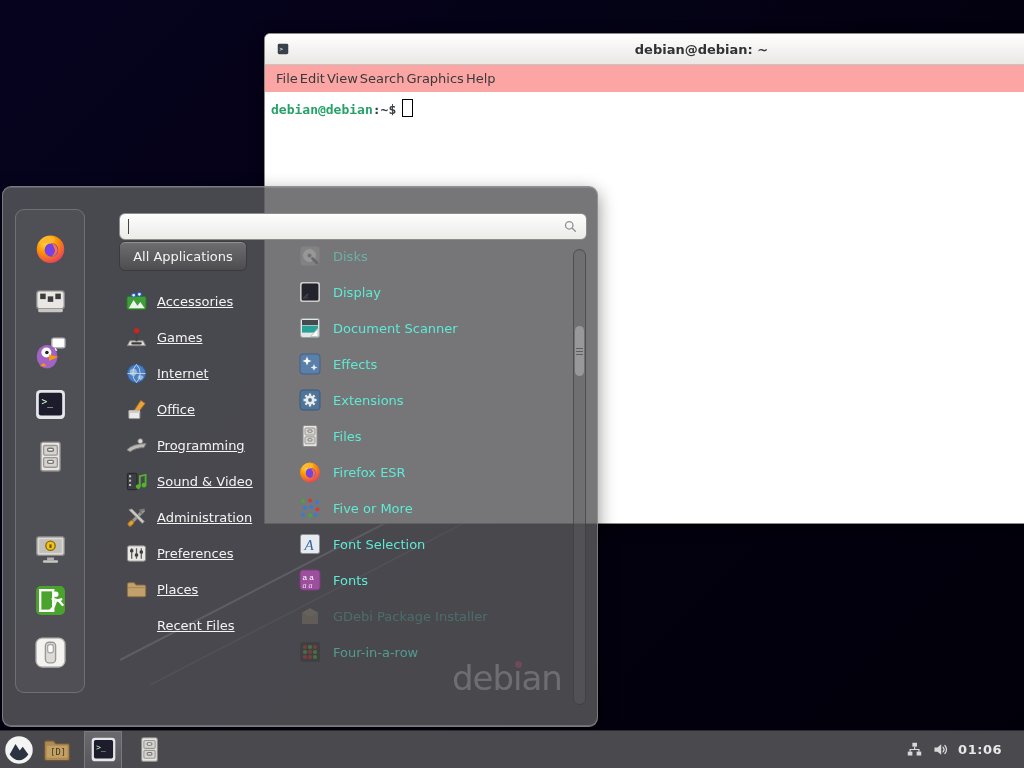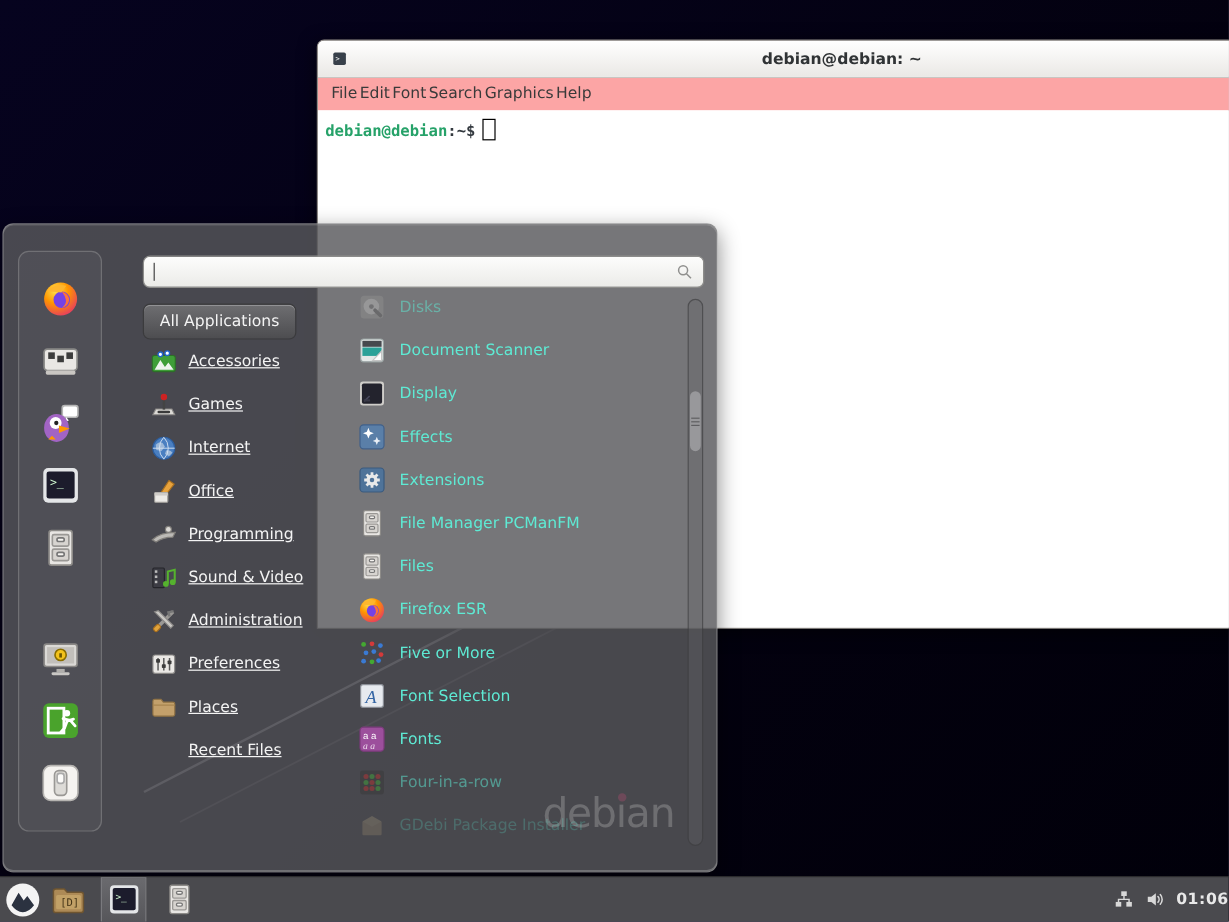--- a/index.html
+++ b/index.html
@@ -47,21 +47,21 @@
   .session-gap{height:40px;}
 
   #menu-search{position:absolute;left:116px;top:26px;width:468px;height:27px;box-sizing:border-box;
                background:linear-gradient(#fdfdfc,#ebebe8);border:1px solid #8d8d8b;border-radius:6px;
                display:flex;align-items:center;padding:0 8px;}
   #search-input{flex:1;border:none;outline:none;background:transparent;font-size:13px;color:#222;
                 font-family:"DejaVu Sans","Liberation Sans",sans-serif;padding:0;}
   #search-caret{width:1px;height:15px;background:#444;margin-right:-2px;}
   #search-glass{width:15px;height:15px;opacity:.75;}
 
-  #all-apps-btn{position:absolute;left:116px;top:66px;width:128px;height:30px;box-sizing:border-box;
+  #all-apps-btn{position:absolute;left:116px;top:54px;width:128px;height:30px;box-sizing:border-box;
                 background:linear-gradient(#6e6e71,#4d4d50);border:1px solid #3b3b3d;border-radius:6px;
                 box-shadow:inset 0 1px 0 rgba(255,255,255,.25);color:#f4f4f4;font-size:13px;
                 display:flex;align-items:center;justify-content:center;}
   #categories{position:absolute;left:118px;top:96px;width:148px;}
   .cat-row{height:36px;display:flex;align-items:center;gap:9px;padding-left:4px;color:#f4f4f4;font-size:13px;text-decoration:underline;}
   .cat-icon{width:23px;height:23px;flex:0 0 23px;}
   #apps{position:absolute;left:270px;top:51px;width:296px;}
   .app-row{height:36px;display:flex;align-items:center;gap:11px;padding-left:25px;color:#5eead4;font-size:13px;}
   .app-icon{width:24px;height:24px;flex:0 0 24px;}
   .app-row.faded{opacity:.5;}
@@ -75,21 +75,21 @@
 
   
   #taskbar{position:absolute;left:0;bottom:0;width:1024px;height:38px;background:#4a4a4e;
            border-top:1px solid #2b2b2d;display:flex;align-items:center;box-sizing:border-box;}
   .tb-btn{width:38px;height:38px;display:flex;align-items:center;justify-content:center;flex:0 0 38px;}
   .tb-btn .icon{width:30px;height:30px;}
   .tb-win{width:38px;height:38px;display:flex;align-items:center;justify-content:center;flex:0 0 38px;}
   .tb-win .icon{width:27px;height:27px;}
   .tb-win.active{background:linear-gradient(#6a6a6e,#56565a);border:1px solid #7a7a7e;box-sizing:border-box;}
   .tb-gap{width:8px;flex:0 0 8px;}
-  #tray{margin-left:auto;display:flex;align-items:center;gap:9px;padding-right:0;}
+  #tray{margin-left:auto;display:flex;align-items:center;gap:9px;padding-right:22px;}
   .tray-icon{width:17px;height:17px;}
   #clock{font-size:13px;font-weight:bold;color:#e8e8e8;letter-spacing:.5px;}
 </style>
 </head>
 <body>
 
 <div id="desktop">
   <svg class="swoosh">
     <line x1="120" y1="660" x2="430" y2="500" stroke="rgba(215,215,225,0.55)" stroke-width="2"></line>
     <line x1="150" y1="685" x2="470" y2="520" stroke="rgba(215,215,225,0.22)" stroke-width="1.5"></line>
@@ -123,21 +123,21 @@
         <span class="win-btn icon">
           <svg viewBox="0 0 16 16">
             <path d="M4 4 L12 12 M12 4 L4 12" stroke="#47525a" stroke-width="2.3"></path>
           </svg>
         </span>
       </span>
   </div>
   <div id="terminal-menubar">
       <span>File</span>
       <span>Edit</span>
-      <span>Font</span>
+      <span>View</span>
       <span>Search</span>
       <span>Graphics</span>
       <span>Help</span>
     </div>
   <div id="term-body">
     <div id="prompt-line"><span class="prompt-user">debian@debian</span><span class="prompt-path">:~$</span><span id="cursor"></span>
     </div>
     <div id="term-scrollbar">
       <div id="term-thumb"></div>
     </div>
@@ -367,38 +367,38 @@
             <circle cx="11.5" cy="11.5" r="6.5" fill="#b8b8b8"></circle>
             <circle cx="11.5" cy="11.5" r="2" fill="#6e6e6e"></circle>
             <path d="M14.5 14.5 l4.5 4.5" stroke="#5e5e5e" stroke-width="3" stroke-linecap="round"></path>
           </svg>
         </span>
         <span>Disks</span>
       </div>
       <div class="app-row">
         <span class="icon app-icon">
           <svg viewBox="0 0 24 24">
+            <rect x="2" y="2" width="20" height="20" rx="2.5" fill="#cfcdc9"></rect>
+            <rect x="3.6" y="3.6" width="16.8" height="16.8" rx="1.5" fill="#23232d"></rect>
+            <path d="M5.5 18.5 l4.5-4.5" stroke="#47475a" stroke-width="1.4"></path>
+            <rect x="5.2" y="16.8" width="5.2" height="1.8" fill="#3a3a48"></rect>
+          </svg>
+        </span>
+        <span>Display</span>
+      </div>
+      <div class="app-row">
+        <span class="icon app-icon">
+          <svg viewBox="0 0 24 24">
             <rect x="2.5" y="2.5" width="19" height="19" rx="2.5" fill="#e3e8e7" stroke="#98a2a2"></rect>
             <rect x="4" y="4" width="16" height="5" fill="#46494e"></rect>
             <rect x="4" y="9.6" width="16" height="7" fill="#2aa198"></rect>
             <path d="M12.5 20.5 h7.5 v-8z" fill="#fdfdfd" stroke="#c5c5c5"></path>
           </svg>
         </span>
         <span>Document Scanner</span>
-      </div>
-      <div class="app-row">
-        <span class="icon app-icon">
-          <svg viewBox="0 0 24 24">
-            <rect x="2" y="2" width="20" height="20" rx="2.5" fill="#cfcdc9"></rect>
-            <rect x="3.6" y="3.6" width="16.8" height="16.8" rx="1.5" fill="#23232d"></rect>
-            <path d="M5.5 18.5 l4.5-4.5" stroke="#47475a" stroke-width="1.4"></path>
-            <rect x="5.2" y="16.8" width="5.2" height="1.8" fill="#3a3a48"></rect>
-          </svg>
-        </span>
-        <span>Display</span>
       </div>
       <div class="app-row">
         <span class="icon app-icon">
           <svg viewBox="0 0 24 24">
             <rect x="2" y="2" width="20" height="20" rx="3" fill="#5a7fa8" stroke="#40608a"></rect>
             <path d="M9 4.5 l1.3 3.2 3.2 1.3 -3.2 1.3 -1.3 3.2 -1.3-3.2 -3.2-1.3 3.2-1.3z" fill="#fff"></path>
             <path d="M16 12 l1 2.4 2.4 1 -2.4 1 -1 2.4 -1-2.4 -2.4-1 2.4-1z" fill="#e9eff6"></path>
           </svg>
         </span>
         <span>Effects</span>
@@ -408,32 +408,20 @@
           <svg viewBox="0 0 24 24">
             <rect x="2" y="2" width="20" height="20" rx="3" fill="#4f7399" stroke="#3a5a7e"></rect>
             <g stroke="#e9e9e9" stroke-width="2.3">
               <path d="M12 5.5 v3 M12 15.5 v3 M5.5 12 h3 M15.5 12 h3 M7.4 7.4 l2.1 2.1 M14.5 14.5 l2.1 2.1 M16.6 7.4 l-2.1 2.1 M9.5 14.5 l-2.1 2.1"></path>
             </g>
             <circle cx="12" cy="12" r="4.6" fill="#e9e9e9"></circle>
             <circle cx="12" cy="12" r="1.9" fill="#4f7399"></circle>
           </svg>
         </span>
         <span>Extensions</span>
-      </div>
-      <div class="app-row">
-        <span class="icon app-icon">
-          <svg viewBox="0 0 24 24">
-            <rect x="5" y="1.5" width="14" height="21" rx="1.5" fill="#e8e6e3" stroke="#8d8b88"></rect>
-            <rect x="7" y="4" width="10" height="7" rx="1" fill="#d7d4d0" stroke="#9a9895"></rect>
-            <rect x="9.8" y="6" width="4.4" height="2.2" rx="1.1" fill="#f6f4f1" stroke="#777"></rect>
-            <rect x="7" y="12.8" width="10" height="7" rx="1" fill="#d7d4d0" stroke="#9a9895"></rect>
-            <rect x="9.8" y="14.8" width="4.4" height="2.2" rx="1.1" fill="#f6f4f1" stroke="#777"></rect>
-          </svg>
-        </span>
-        <span>File Manager PCManFM</span>
       </div>
       <div class="app-row">
         <span class="icon app-icon">
           <svg viewBox="0 0 24 24">
             <rect x="5" y="1.5" width="14" height="21" rx="1.5" fill="#e8e6e3" stroke="#8d8b88"></rect>
             <rect x="7" y="4" width="10" height="7" rx="1" fill="#d7d4d0" stroke="#9a9895"></rect>
             <rect x="9.8" y="6" width="4.4" height="2.2" rx="1.1" fill="#f6f4f1" stroke="#777"></rect>
             <rect x="7" y="12.8" width="10" height="7" rx="1" fill="#d7d4d0" stroke="#9a9895"></rect>
             <rect x="9.8" y="14.8" width="4.4" height="2.2" rx="1.1" fill="#f6f4f1" stroke="#777"></rect>
           </svg>
@@ -486,46 +474,46 @@
       <div class="app-row">
         <span class="icon app-icon">
           <svg viewBox="0 0 24 24">
             <rect x="2" y="2" width="20" height="20" rx="3" fill="#9c4f9c" stroke="#7c3a7c"></rect>
             <text x="4.5" y="11.5" font-size="8" fill="#ffffff" font-family="sans-serif">a a</text>
             <text x="4.5" y="20" font-size="8" fill="#ecd9ec" font-family="serif" font-style="italic">a a</text>
           </svg>
         </span>
         <span>Fonts</span>
       </div>
+      <div class="app-row very-faded">
+        <span class="icon app-icon">
+          <svg viewBox="0 0 24 24">
+            <rect x="4" y="8.5" width="16" height="11.5" rx="1" fill="#b9a27a"></rect>
+            <path d="M4 8.5 l8-4.5 8 4.5 -8 4.5z" fill="#cdb98f"></path>
+          </svg>
+        </span>
+        <span>GDebi Package Installer</span>
+      </div>
       <div class="app-row faded">
         <span class="icon app-icon">
           <svg viewBox="0 0 24 24">
             <rect x="2" y="2" width="20" height="20" rx="2" fill="#3a3a3a"></rect>
             <circle cx="7" cy="7" r="2.1" fill="#b03030"></circle>
             <circle cx="12" cy="7" r="2.1" fill="#3f9e38"></circle>
             <circle cx="17" cy="7" r="2.1" fill="#b03030"></circle>
             <circle cx="7" cy="12" r="2.1" fill="#3f9e38"></circle>
             <circle cx="12" cy="12" r="2.1" fill="#b03030"></circle>
             <circle cx="17" cy="12" r="2.1" fill="#3f9e38"></circle>
             <circle cx="7" cy="17" r="2.1" fill="#b03030"></circle>
             <circle cx="12" cy="17" r="2.1" fill="#b03030"></circle>
             <circle cx="17" cy="17" r="2.1" fill="#3f9e38"></circle>
           </svg>
         </span>
         <span>Four-in-a-row</span>
       </div>
-      <div class="app-row very-faded">
-        <span class="icon app-icon">
-          <svg viewBox="0 0 24 24">
-            <rect x="4" y="8.5" width="16" height="11.5" rx="1" fill="#b9a27a"></rect>
-            <path d="M4 8.5 l8-4.5 8 4.5 -8 4.5z" fill="#cdb98f"></path>
-          </svg>
-        </span>
-        <span>GDebi Package Installer</span>
-      </div>
     </div>
 
   <div id="apps-scrollbar">
     <div id="apps-thumb">
         <i></i>
         <i></i>
         <i></i>
       </div>
   </div>
 </div>

